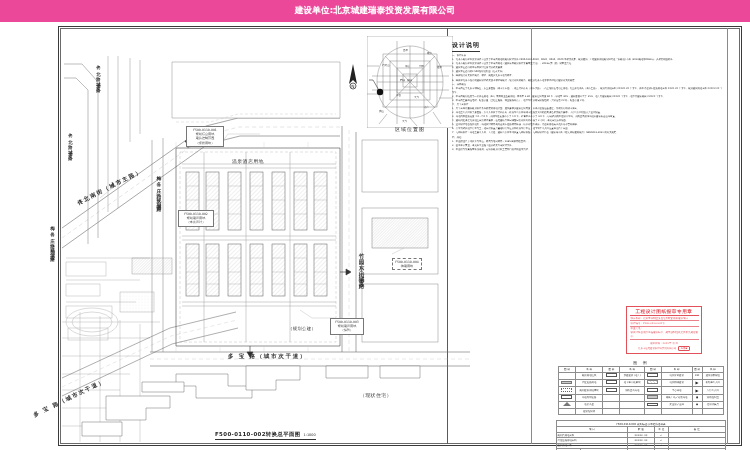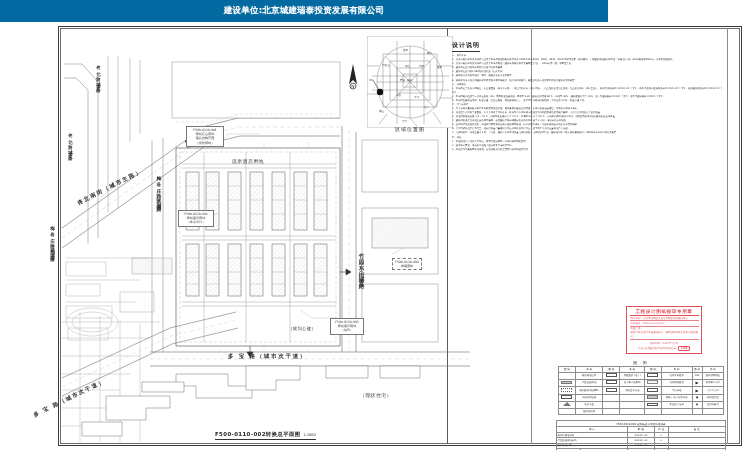--- a/index.html
+++ b/index.html
@@ -6,22 +6,22 @@
   html, body {
     width: 750px; height: 450px;
     overflow: hidden;
     background: #ffffff;
     font-family: "DejaVu Sans", "Liberation Sans", sans-serif;
   }
 
   
   .banner {
     position: absolute; left: 0; top: 0;
-    width: 608px; height: 22px;
-    background: #0369a1;
+    width: 750px; height: 22px;
+    background: #ec4899;
     display: flex; align-items: center; justify-content: center;
     gap: 50px;
     color: #ffffff;
     font-size: 8.5px;
     font-weight: bold;
     letter-spacing: .2px;
     white-space: nowrap;
   }
   .banner span { text-shadow: 0 0 1px rgba(255,255,255,.4); }
 

